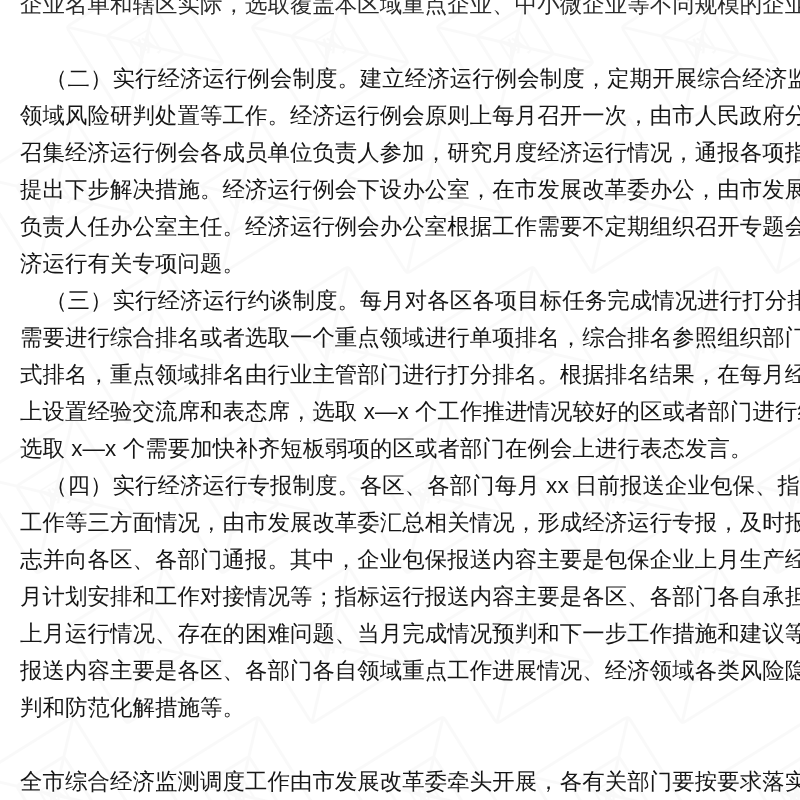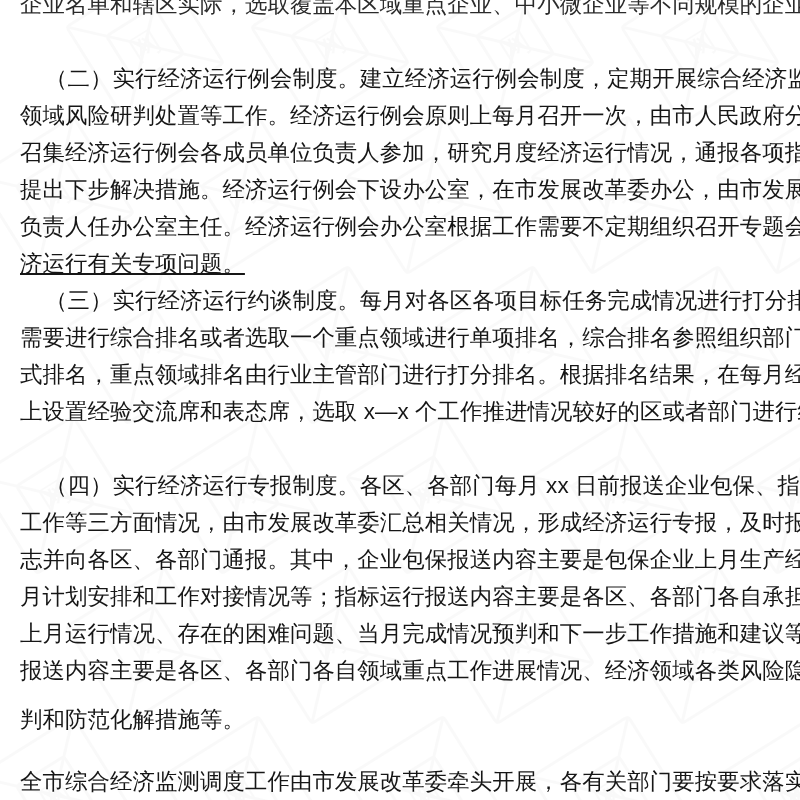--- a/index.html
+++ b/index.html
@@ -350,28 +350,29 @@
       </div>
     </div>
 
   <div id="doc-body">
       <div class="doc-line clipped-top" style="top: -14px;">企业名单和辖区实际，选取覆盖本区域重点企业、中小微企业等不同规模的企业，制订包保</div>
       <div class="doc-line indent" style="top: 60px;">（二）实行经济运行例会制度。建立经济运行例会制度，定期开展综合经济监测预警、经济</div>
       <div class="doc-line" style="top: 97px;">领域风险研判处置等工作。经济运行例会原则上每月召开一次，由市人民政府分管领导同志</div>
       <div class="doc-line" style="top: 134px;">召集经济运行例会各成员单位负责人参加，研究月度经济运行情况，通报各项指标进展情况，</div>
       <div class="doc-line" style="top: 171px;">提出下步解决措施。经济运行例会下设办公室，在市发展改革委办公，由市发展改革委主要</div>
       <div class="doc-line" style="top: 208px;">负责人任办公室主任。经济运行例会办公室根据工作需要不定期组织召开专题会议，研究经</div>
-      <div class="doc-line" style="top: 245px; text-decoration: underline;">济运行有关专项问题。</div>
+      <div class="doc-line" style="top: 245px;">济运行有关专项问题。</div>
       <div class="doc-line indent" style="top: 282px;">（三）实行经济运行约谈制度。每月对各区各项目标任务完成情况进行打分排名，根据工作</div>
       <div class="doc-line" style="top: 319px;">需要进行综合排名或者选取一个重点领域进行单项排名，综合排名参照组织部门绩效管理方</div>
       <div class="doc-line" style="top: 356px;">式排名，重点领域排名由行业主管部门进行打分排名。根据排名结果，在每月经济运行例会</div>
       <div class="doc-line" style="top: 393px;">上设置经验交流席和表态席，选取 x—x 个工作推进情况较好的区或者部门进行经验交流，</div>
+      <div class="doc-line" style="top: 430px;">选取 x—x 个需要加快补齐短板弱项的区或者部门在例会上进行表态发言。</div>
       <div class="doc-line indent" style="top: 467px;">（四）实行经济运行专报制度。各区、各部门每月 xx 日前报送企业包保、指标运行、重点</div>
       <div class="doc-line" style="top: 504px;">工作等三方面情况，由市发展改革委汇总相关情况，形成经济运行专报，及时报送市领导同</div>
       <div class="doc-line" style="top: 541px;">志并向各区、各部门通报。其中，企业包保报送内容主要是包保企业上月生产经营情况、本</div>
       <div class="doc-line" style="top: 578px;">月计划安排和工作对接情况等；指标运行报送内容主要是各区、各部门各自承担经济指标的</div>
       <div class="doc-line" style="top: 615px;">上月运行情况、存在的困难问题、当月完成情况预判和下一步工作措施和建议等；重点工作</div>
       <div class="doc-line" style="top: 652px;">报送内容主要是各区、各部门各自领域重点工作进展情况、经济领域各类风险隐患的跟踪研</div>
-      <div class="doc-line" style="top: 689px; margin-top: 12px;">判和防范化解措施等。</div>
+      <div class="doc-line" style="top: 689px;">判和防范化解措施等。</div>
       <div class="doc-line" style="top: 763px;">全市综合经济监测调度工作由市发展改革委牵头开展，各有关部门要按要求落实行业主管责</div>
     </div>
 
 </div>
 
 </body></html>

